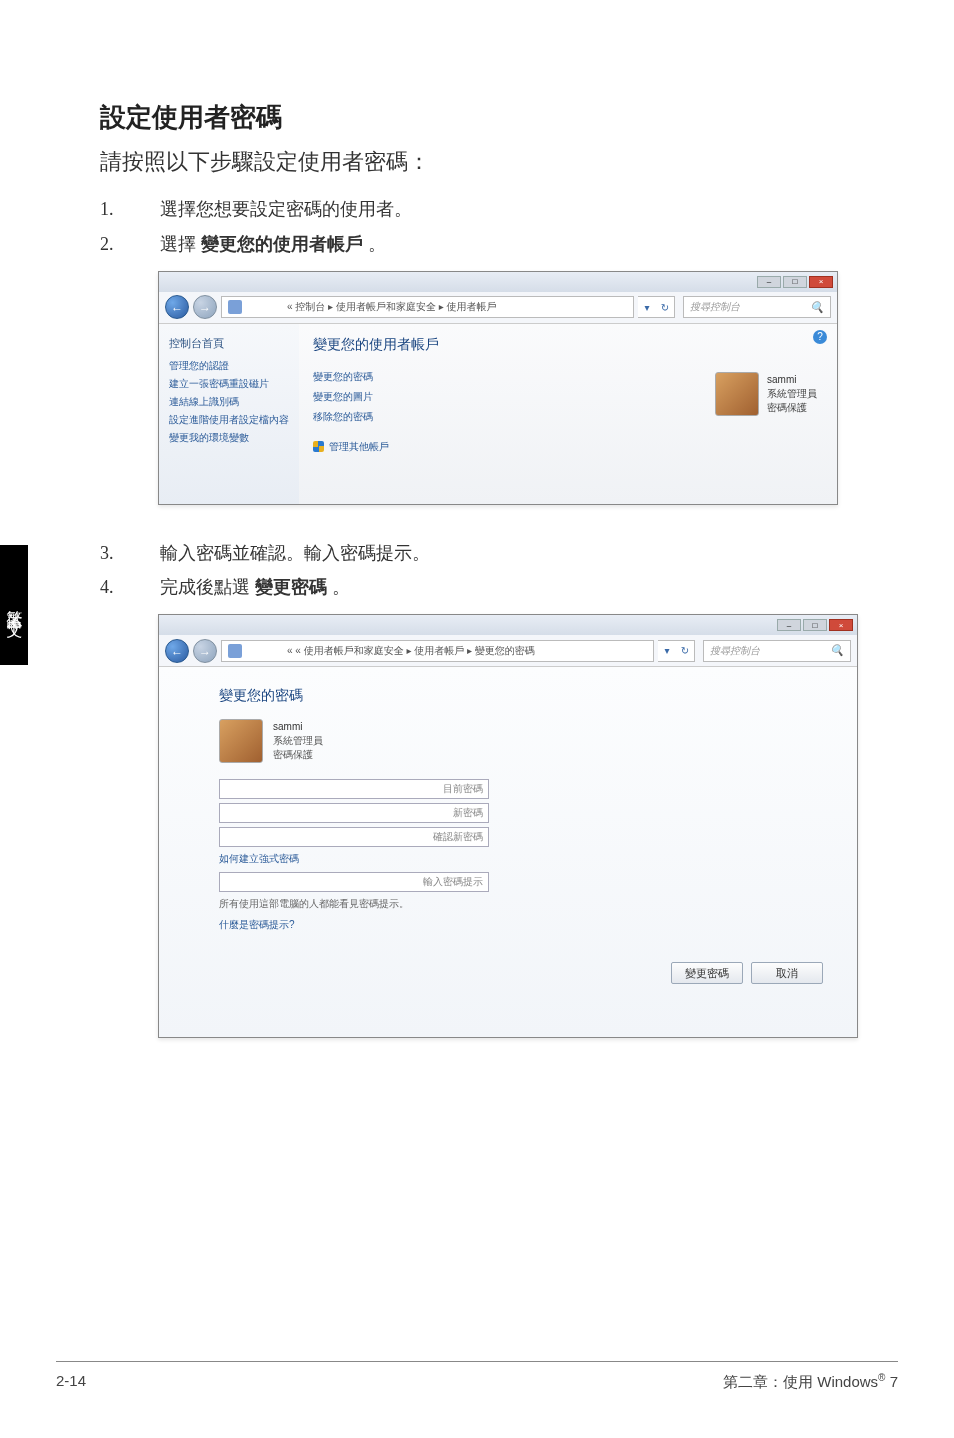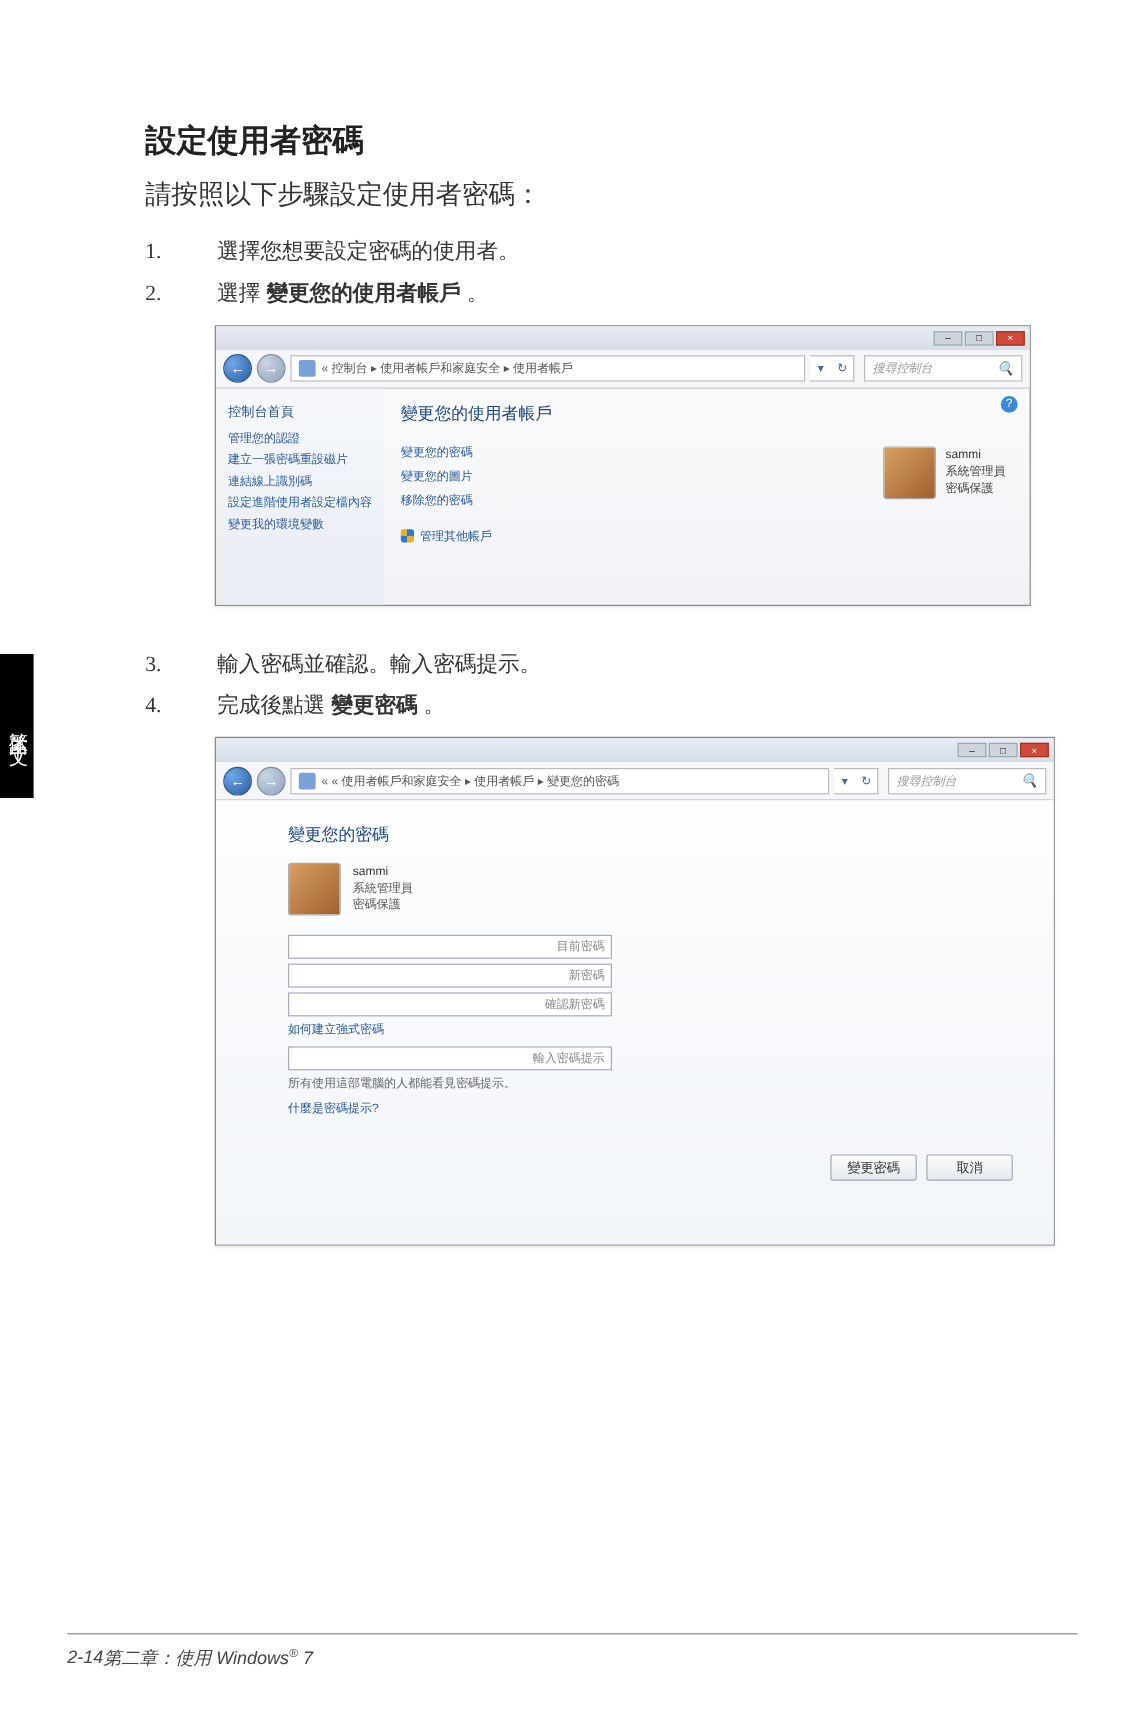--- a/index.html
+++ b/index.html
@@ -5,21 +5,20 @@
     * { margin: 0; padding: 0; box-sizing: border-box; }
     body {
       font-family: "Microsoft JhengHei", "PingFang TC", sans-serif;
       background: #fff;
       width: 954px;
       height: 1438px;
       position: relative;
     }
     .page-content {
       padding: 100px 90px 0 100px;
-      margin-left: 21px;
     }
     .heading {
       font-size: 26px;
       font-weight: bold;
       color: #222;
       margin-bottom: 12px;
     }
     .intro {
       font-size: 22px;
       color: #333;
@@ -106,40 +105,41 @@
     .crumb {
       flex: 1;
       height: 22px;
       background: #fff;
       border: 1px solid #bbb;
       font-size: 10px;
       color: #555;
       padding: 6px 6px;
       display: flex;
       align-items: center;
+      gap: 40px;
     }
     .crumb-icon {
       width: 14px; height: 14px;
       background: #7aa0d8;
       margin-right: 5px;
       border-radius: 2px;
     }
     .refresh-group {
       display: flex;
       align-items: center;
       height: 22px;
       border: 1px solid #bbb;
       background: #fff;
       border-left: none;
     }
     .refresh-group span {
       width: 18px; text-align: center; font-size: 10px; color: #3a6aa8;
     }
     .searchbox {
-      width: 132px; height: 22px;
+      width: 148px; height: 22px;
       background: #fff; border: 1px solid #bbb;
       font-size: 10px; color: #999; font-style: italic;
       padding: 0 6px; display: flex; align-items: center;
       margin-left: 4px;
     }
     .search-icon {
       margin-left: auto;
       color: #3a6aa8;
       font-size: 11px;
     }
@@ -268,24 +268,23 @@
       left: 56px;
       right: 56px;
       border-top: 1px solid #888;
     }
     .footer {
       position: absolute;
       bottom: 46px;
       left: 56px;
       right: 56px;
       display: flex;
-      justify-content: flex-start;
+      justify-content: space-between;
       font-size: 15px;
       color: #444;
-      font-style: italic;
     }
     .footer .pg { font-weight: normal; }
     .footer .sup { font-size: 10px; vertical-align: super; }
   </style>
 </head>
 <body>
 
 <div class="side-tab">繁体中文</div>
 
 <div class="page-content">

